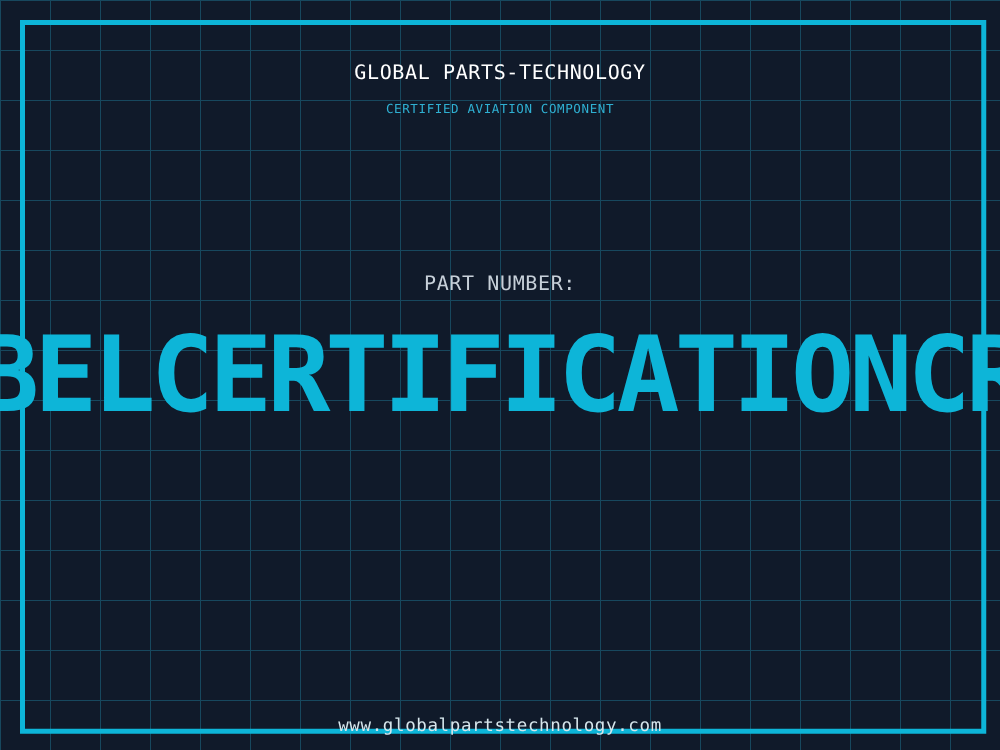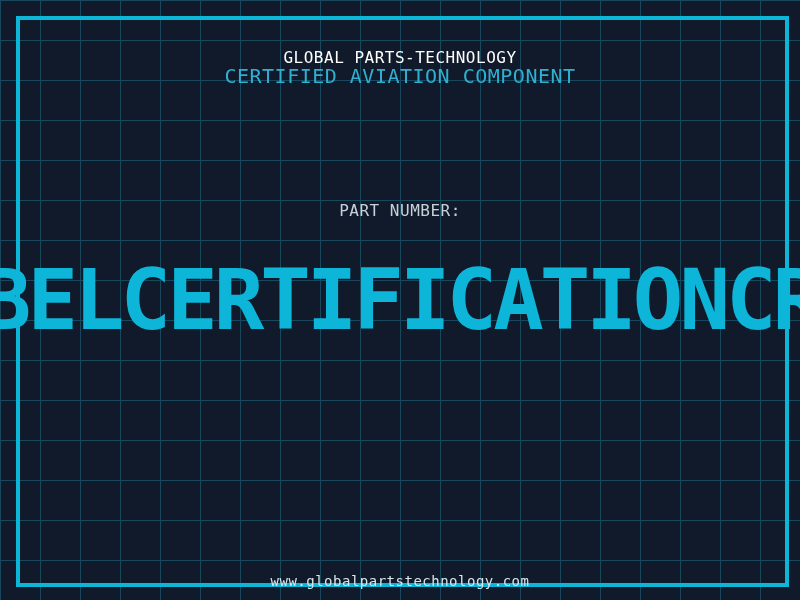--- a/index.html
+++ b/index.html
@@ -38,27 +38,27 @@
     white-space:nowrap;
   }
   .company-name{
     top:48px;
     font-size:16px;
     font-weight:normal;
     letter-spacing:0.5px;
     color:var(--header-text);
   }
   .tagline{
-    top:66px;
-    font-size:20px;
+    top:78px;
+    font-size:10px;
     letter-spacing:0.5px;
     color:var(--subtitle-cyan);
   }
   .part-number-label{
-    top:201px;
+    top:217px;
     font-size:16px;
     letter-spacing:0.5px;
     color:var(--label-text);
   }
   .part-number-value{
     position:absolute;
     top:254px;
     left:50%;
     transform:translateX(-50%);
     height:92px;

